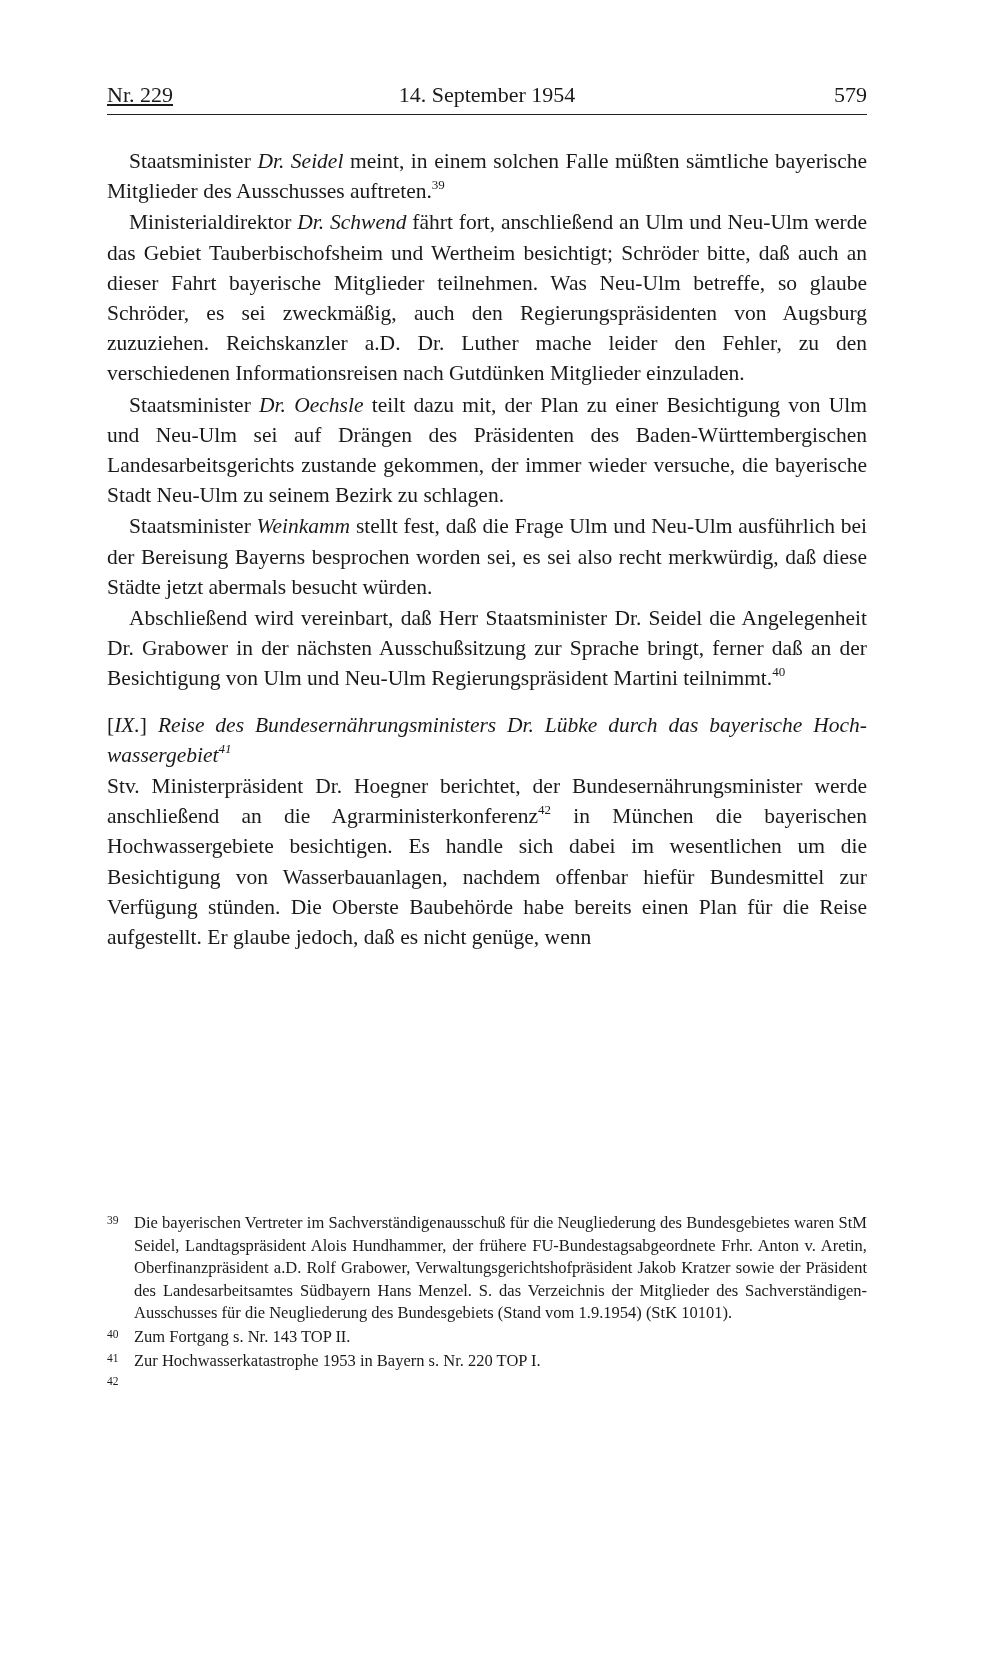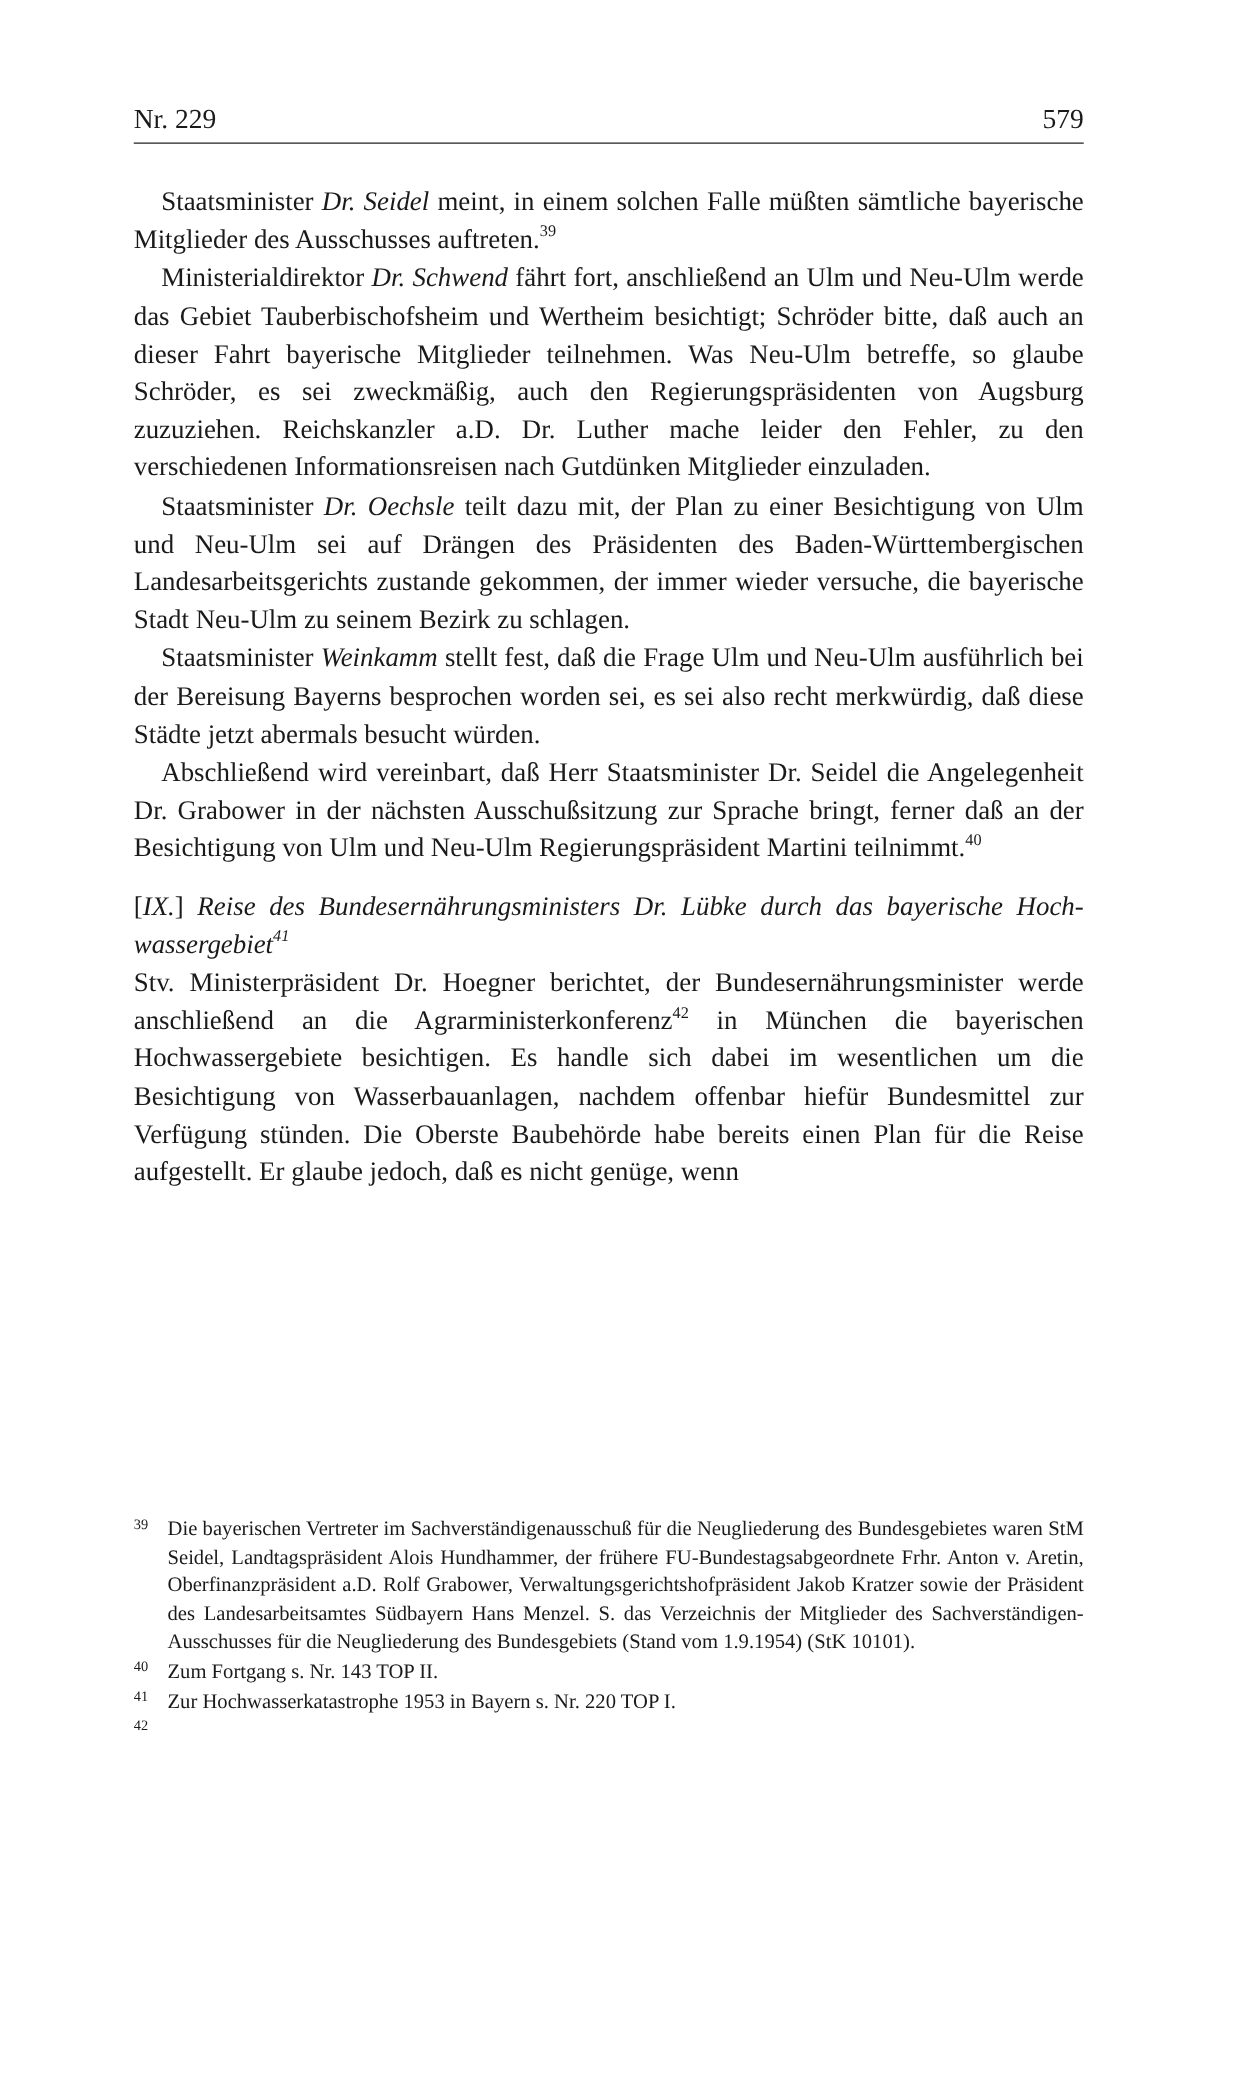--- a/index.html
+++ b/index.html
@@ -7,21 +7,21 @@
       width: 1000px; height: 1666px; position: relative; overflow: hidden;
       font-family: "Liberation Serif", "DejaVu Serif", serif;
       color: #1a1a1a;
     }
     .page { position: absolute; left: 107px; top: 0; width: 760px; }
     .running-head {
       position: absolute; top: 82px; left: 0; width: 760px; height: 32px;
       font-size: 22px; line-height: 26px;
       border-bottom: 1.5px solid #222;
     }
-    .running-head .left { position: absolute; left: 0; top: 0; }
+    .running-head .left { position: absolute; left: 0; top: 0; text-decoration: underline; }
     .running-head .center { position: absolute; left: 0; right: 0; top: 0; text-align: center; }
     .running-head .right { position: absolute; right: 0; top: 0; }
     .body-text {
       position: absolute; top: 146px; left: 0; width: 760px;
       font-size: 21.5px; line-height: 30.2px;
       text-align: justify; hyphens: manual;
     }
     .body-text p { margin: 0 0 1px 0; text-indent: 22px; }
     .body-text p.noindent { text-indent: 0; }
     .body-text em { }
@@ -36,20 +36,21 @@
     .fn { position: relative; padding-left: 27px; text-align: justify; margin-bottom: 1px; }
     .fn .fn-num { position: absolute; left: 0; top: -3px; font-size: 11.5px; }
   </style>
 </head>
 <body>
 
 <div class="page">
 
   <div class="running-head">
     <span class="left">Nr. 229</span>
+    <span class="center">14. September 1954</span>
     <span class="right">579</span>
   </div>
 
   <div class="body-text">
     <p><span>Staatsminister </span><em>Dr. Seidel</em><span> meint, in einem solchen Falle müßten sämtliche bayerische Mitglieder des Ausschusses auftreten.</span><sup>39</sup></p>
 
     <p><span>Ministerialdirektor </span><em>Dr. Schwend</em><span> fährt fort, anschließend an Ulm und Neu-Ulm werde das Gebiet Tauberbischofsheim und Wertheim besichtigt; Schröder bitte, daß auch an dieser Fahrt bayerische Mitglieder teilnehmen. Was Neu-Ulm betreffe, so glaube Schröder, es sei zweckmäßig, auch den Regierungs­präsidenten von Augsburg zuzuziehen. Reichskanzler a.D. Dr. Luther mache leider den Fehler, zu den verschiedenen Informationsreisen nach Gutdünken Mitglieder einzuladen.</span></p>
 
     <p><span>Staatsminister </span><em>Dr. Oechsle</em><span> teilt dazu mit, der Plan zu einer Besichtigung von Ulm und Neu-Ulm sei auf Drängen des Präsidenten des Baden-Württembergi­schen Landesarbeitsgerichts zustande gekommen, der immer wieder versuche, die bayerische Stadt Neu-Ulm zu seinem Bezirk zu schlagen.</span></p>
 

